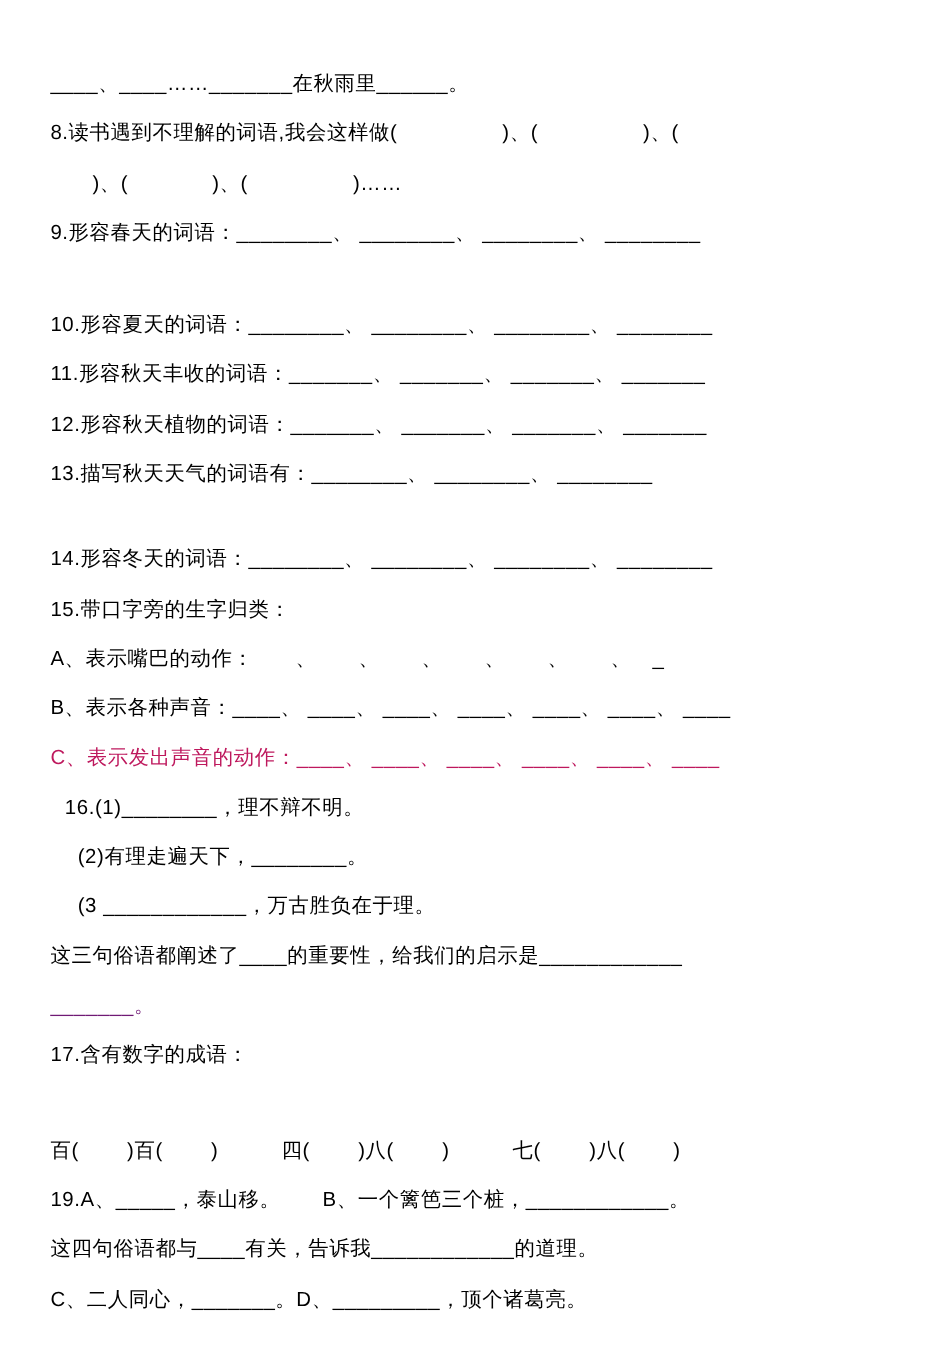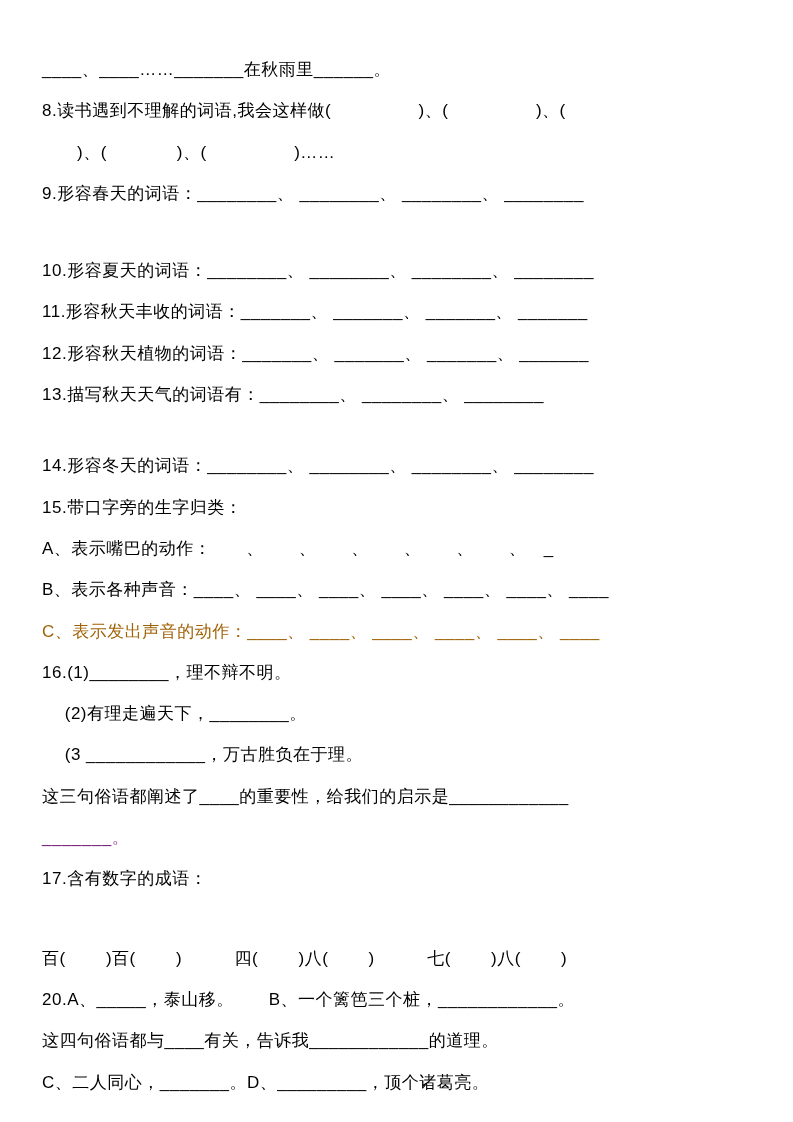--- a/index.html
+++ b/index.html
@@ -44,24 +44,24 @@
     <div class="line" style="color: rgb(0, 0, 0);">　　)、(　　　　)、(　　　　　)……</div>
     <div class="line" style="color: rgb(0, 0, 0);">9.形容春天的词语：________、 ________、 ________、 ________</div>
     <div class="line" style="color: rgb(0, 0, 0); margin-top: 36px;">10.形容夏天的词语：________、 ________、 ________、 ________</div>
     <div class="line" style="color: rgb(0, 0, 0);">11.形容秋天丰收的词语：_______、 _______、 _______、 _______</div>
     <div class="line" style="color: rgb(0, 0, 0);">12.形容秋天植物的词语：_______、 _______、 _______、 _______</div>
     <div class="line" style="color: rgb(0, 0, 0);">13.描写秋天天气的词语有：________、 ________、 ________</div>
     <div class="line" style="color: rgb(0, 0, 0); margin-top: 30px;">14.形容冬天的词语：________、 ________、 ________、 ________</div>
     <div class="line" style="color: rgb(0, 0, 0);">15.带口字旁的生字归类：</div>
     <div class="line" style="color: rgb(0, 0, 0);">A、表示嘴巴的动作：　　、　　、　　、　　、　　、　　、　_</div>
     <div class="line" style="color: rgb(0, 0, 0);">B、表示各种声音：____、 ____、 ____、 ____、 ____、 ____、 ____</div>
-    <div class="line" style="color: #a16207;">C、表示发出声音的动作：____、 ____、 ____、 ____、 ____、 ____</div>
-    <div class="line" style="color: rgb(0, 0, 0);">16.(1)________，理不辩不明。</div>
+    <div class="line" style="color: #be185d;">C、表示发出声音的动作：____、 ____、 ____、 ____、 ____、 ____</div>
+    <div class="line" style="color: rgb(0, 0, 0); margin-left: 12px;">16.(1)________，理不辩不明。</div>
     <div class="line" style="color: rgb(0, 0, 0);">　 (2)有理走遍天下，________。</div>
     <div class="line" style="color: rgb(0, 0, 0);">　 (3 ____________，万古胜负在于理。</div>
     <div class="line" style="color: rgb(0, 0, 0);">这三句俗语都阐述了____的重要性，给我们的启示是____________</div>
     <div class="line" style="color: #701a75;">_______。</div>
     <div class="line" style="color: rgb(0, 0, 0);">17.含有数字的成语：</div>
     <div class="line" style="color: rgb(0, 0, 0); margin-top: 38px;">百(　　 )百(　　 )　　　四(　　 )八(　　 )　　　七(　　 )八(　　 )</div>
-    <div class="line" style="color: rgb(0, 0, 0);">20.A、_____，泰山移。　　B、一个篱笆三个桩，____________。</div>
+    <div class="line" style="color: rgb(0, 0, 0);">19.A、_____，泰山移。　　B、一个篱笆三个桩，____________。</div>
     <div class="line" style="color: rgb(0, 0, 0);">这四句俗语都与____有关，告诉我____________的道理。</div>
     <div class="line" style="color: rgb(0, 0, 0);">C、二人同心，_______。D、_________，顶个诸葛亮。</div>
   </div>
 
 </body></html>

